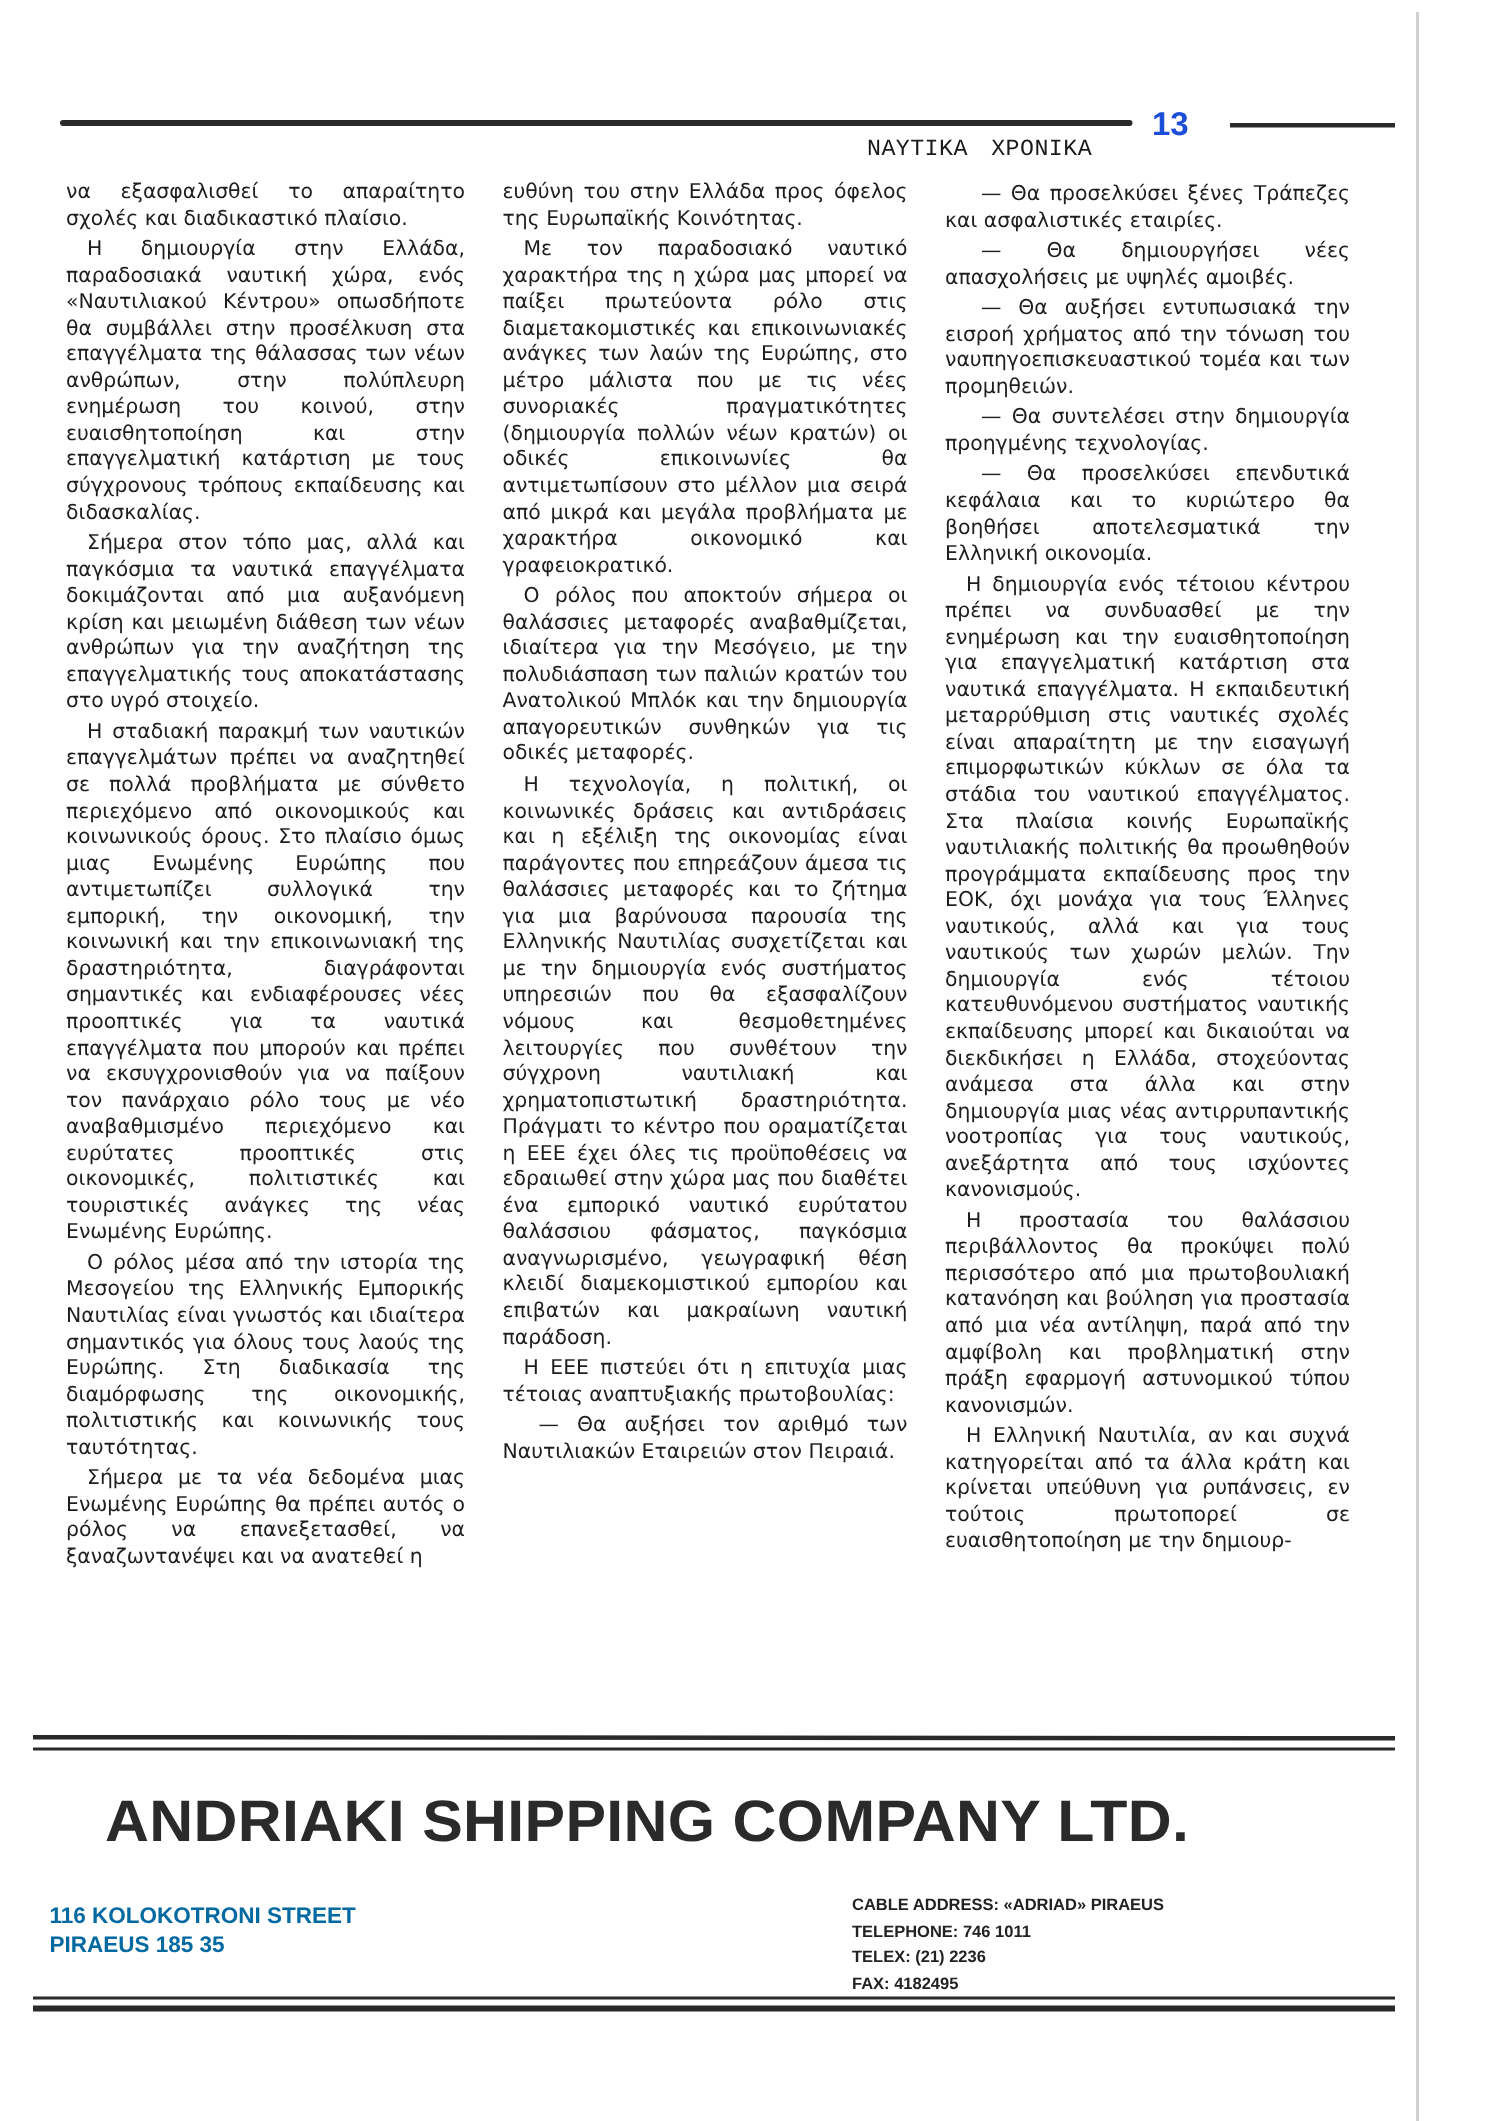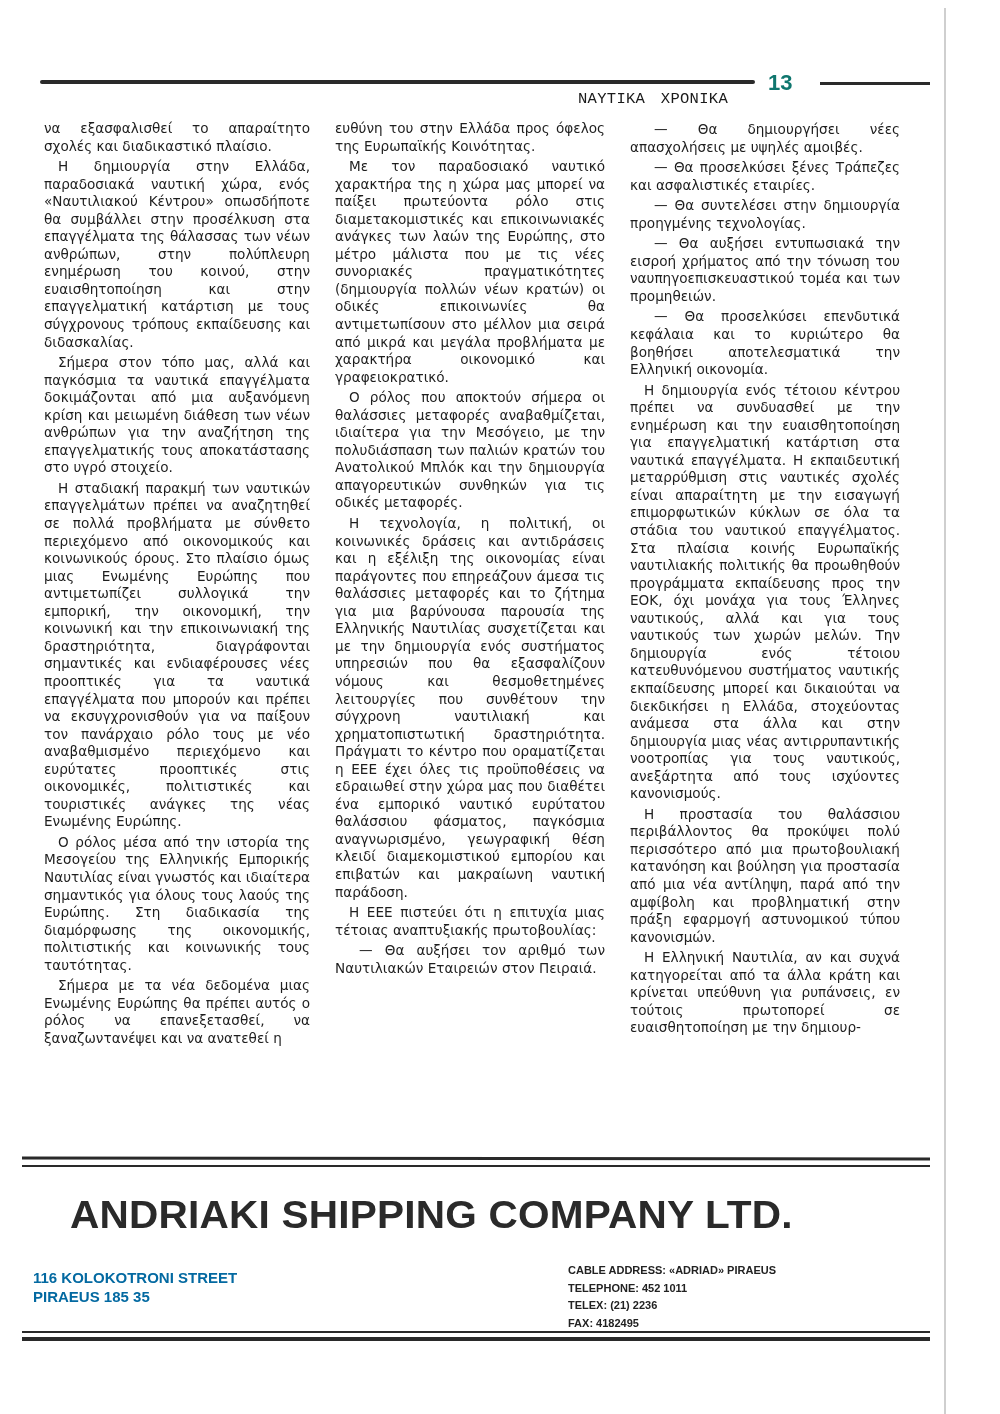--- a/index.html
+++ b/index.html
@@ -3,21 +3,21 @@
 <meta charset="utf-8">
 <style>
   html, body { margin: 0; padding: 0; }
   body {
     width: 1000px; height: 1414px; background: #ffffff; position: relative; overflow: hidden;
     font-family: "DejaVu Sans", "Liberation Sans", sans-serif; color: #1e1e1e;
   }
   .page-edge { position: absolute; left: 944px; top: 8px; width: 2px; height: 1406px; background: #cfcfcf; }
   .header-rule-left { position: absolute; left: 40px; top: 80px; width: 715px; height: 4px; background: #2a2a2a; border-radius: 2px; }
   .header-rule-right { position: absolute; left: 820px; top: 82px; width: 110px; height: 3px; background: #2a2a2a; }
-  .page-number { position: absolute; left: 768px; top: 70px; font-family: "Liberation Sans", sans-serif; font-weight: bold; font-size: 22px; color: #0f766e; }
+  .page-number { position: absolute; left: 768px; top: 70px; font-family: "Liberation Sans", sans-serif; font-weight: bold; font-size: 22px; color: #1d4ed8; }
   .magazine-title { position: absolute; left: 578px; top: 90px; font-family: Liberation Mono, monospace; font-size: 15.5px; letter-spacing: 0.3px; color: #1a1a1a; word-spacing: 6px; }
 
   .col { position: absolute; top: 120px; font-size: 13.6px; line-height: 17.55px; text-align: justify; hyphens: manual; }
   .col1 { left: 44px; width: 266px; }
   .col2 { left: 335px; width: 270px; }
   .col3 { left: 630px; width: 270px; top: 121px; }
   .col p { margin: 0 0 3px 0; text-indent: 14px; }
   .col p.noindent { text-indent: 0; }
   .col p.dash { text-indent: 24px; }
 
@@ -52,40 +52,40 @@
     </div>
   <div class="col col2">
       <p class="noindent">ευθύνη του στην Ελλάδα προς όφελος της Ευρωπαϊκής Κοινότητας.</p>
       <p>Με τον παραδοσιακό ναυτικό χαρακτήρα της η χώρα μας μπορεί να παίξει πρωτεύοντα ρόλο στις διαμετακομιστικές και επικοινωνιακές ανάγκες των λαών της Ευρώπης, στο μέτρο μάλιστα που με τις νέες συνοριακές πραγματικότητες (δημιουργία πολλών νέων κρατών) οι οδικές επικοινωνίες θα αντιμετωπίσουν στο μέλλον μια σειρά από μικρά και μεγάλα προβλήματα με χαρακτήρα οικονομικό και γραφειοκρατικό.</p>
       <p>Ο ρόλος που αποκτούν σήμερα οι θαλάσσιες μεταφορές αναβαθμίζεται, ιδιαίτερα για την Μεσόγειο, με την πολυδιάσπαση των παλιών κρατών του Ανατολικού Μπλόκ και την δημιουργία απαγορευτικών συνθηκών για τις οδικές μεταφορές.</p>
       <p>Η τεχνολογία, η πολιτική, οι κοινωνικές δράσεις και αντιδράσεις και η εξέλιξη της οικονομίας είναι παράγοντες που επηρεάζουν άμεσα τις θαλάσσιες μεταφορές και το ζήτημα για μια βαρύνουσα παρουσία της Ελληνικής Ναυτιλίας συσχετίζεται και με την δημιουργία ενός συστήματος υπηρεσιών που θα εξασφαλίζουν νόμους και θεσμοθετημένες λειτουργίες που συνθέτουν την σύγχρονη ναυτιλιακή και χρηματοπιστωτική δραστηριότητα. Πράγματι το κέντρο που οραματίζεται η ΕΕΕ έχει όλες τις προϋποθέσεις να εδραιωθεί στην χώρα μας που διαθέτει ένα εμπορικό ναυτικό ευρύτατου θαλάσσιου φάσματος, παγκόσμια αναγνωρισμένο, γεωγραφική θέση κλειδί διαμεκομιστικού εμπορίου και επιβατών και μακραίωνη ναυτική παράδοση.</p>
       <p>Η ΕΕΕ πιστεύει ότι η επιτυχία μιας τέτοιας αναπτυξιακής πρωτοβουλίας:</p>
       <p class="dash">— Θα αυξήσει τον αριθμό των Ναυτιλιακών Εταιρειών στον Πειραιά.</p>
     </div>
   <div class="col col3">
+      <p class="dash">— Θα προσελκύσει ξένες Τράπεζες και ασφαλιστικές εταιρίες.</p>
       <p class="dash">— Θα δημιουργήσει νέες απασχολήσεις με υψηλές αμοιβές.</p>
-      <p class="dash">— Θα προσελκύσει ξένες Τράπεζες και ασφαλιστικές εταιρίες.</p>
+      <p class="dash">— Θα αυξήσει εντυπωσιακά την εισροή χρήματος από την τόνωση του ναυπηγοεπισκευαστικού τομέα και των προμηθειών.</p>
       <p class="dash">— Θα συντελέσει στην δημιουργία προηγμένης τεχνολογίας.</p>
-      <p class="dash">— Θα αυξήσει εντυπωσιακά την εισροή χρήματος από την τόνωση του ναυπηγοεπισκευαστικού τομέα και των προμηθειών.</p>
       <p class="dash">— Θα προσελκύσει επενδυτικά κεφάλαια και το κυριώτερο θα βοηθήσει αποτελεσματικά την Ελληνική οικονομία.</p>
       <p>Η δημιουργία ενός τέτοιου κέντρου πρέπει να συνδυασθεί με την ενημέρωση και την ευαισθητοποίηση για επαγγελματική κατάρτιση στα ναυτικά επαγγέλματα. Η εκπαιδευτική μεταρρύθμιση στις ναυτικές σχολές είναι απαραίτητη με την εισαγωγή επιμορφωτικών κύκλων σε όλα τα στάδια του ναυτικού επαγγέλματος. Στα πλαίσια κοινής Ευρωπαϊκής ναυτιλιακής πολιτικής θα προωθηθούν προγράμματα εκπαίδευσης προς την ΕΟΚ, όχι μονάχα για τους Έλληνες ναυτικούς, αλλά και για τους ναυτικούς των χωρών μελών. Την δημιουργία ενός τέτοιου κατευθυνόμενου συστήματος ναυτικής εκπαίδευσης μπορεί και δικαιούται να διεκδικήσει η Ελλάδα, στοχεύοντας ανάμεσα στα άλλα και στην δημιουργία μιας νέας αντιρρυπαντικής νοοτροπίας για τους ναυτικούς, ανεξάρτητα από τους ισχύοντες κανονισμούς.</p>
       <p>Η προστασία του θαλάσσιου περιβάλλοντος θα προκύψει πολύ περισσότερο από μια πρωτοβουλιακή κατανόηση και βούληση για προστασία από μια νέα αντίληψη, παρά από την αμφίβολη και προβληματική στην πράξη εφαρμογή αστυνομικού τύπου κανονισμών.</p>
       <p>Η Ελληνική Ναυτιλία, αν και συχνά κατηγορείται από τα άλλα κράτη και κρίνεται υπεύθυνη για ρυπάνσεις, εν τούτοις πρωτοπορεί σε ευαισθητοποίηση με την δημιουρ-</p>
     </div>
 </div>
 
 <div>
   <div class="rule-a"></div>
   <div class="rule-b"></div>
   <div class="ad-company">ANDRIAKI SHIPPING COMPANY LTD.</div>
   <div class="ad-address">
     <div>116 KOLOKOTRONI STREET</div>
     <div>PIRAEUS 185 35</div>
   </div>
   <div class="ad-contacts">
     <div>CABLE ADDRESS: «ADRIAD» PIRAEUS</div>
-    <div>TELEPHONE: 452 1011</div>
+    <div>TELEPHONE: 746 1011</div>
     <div>TELEX: (21) 2236</div>
     <div>FAX: 4182495</div>
   </div>
   <div class="rule-c"></div>
   <div class="rule-d"></div>
 </div>
 
 </body></html>

